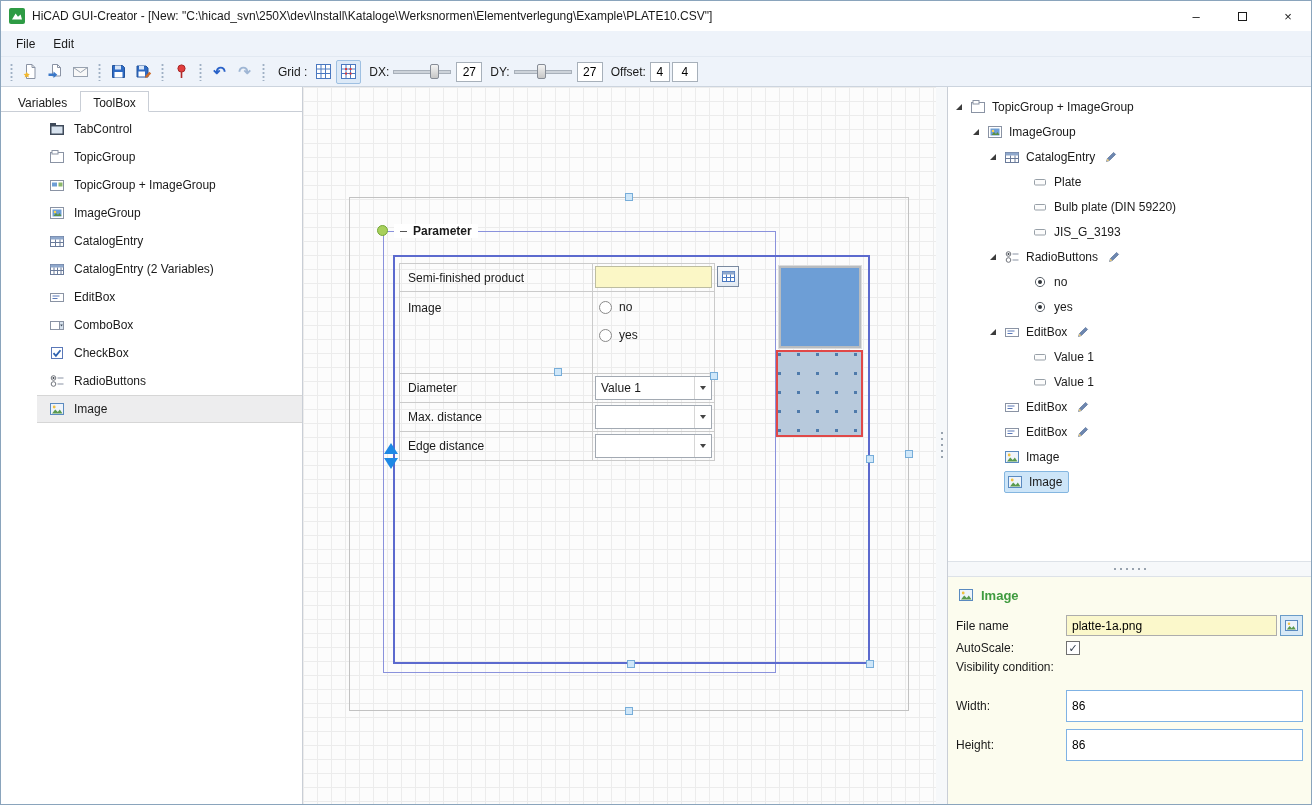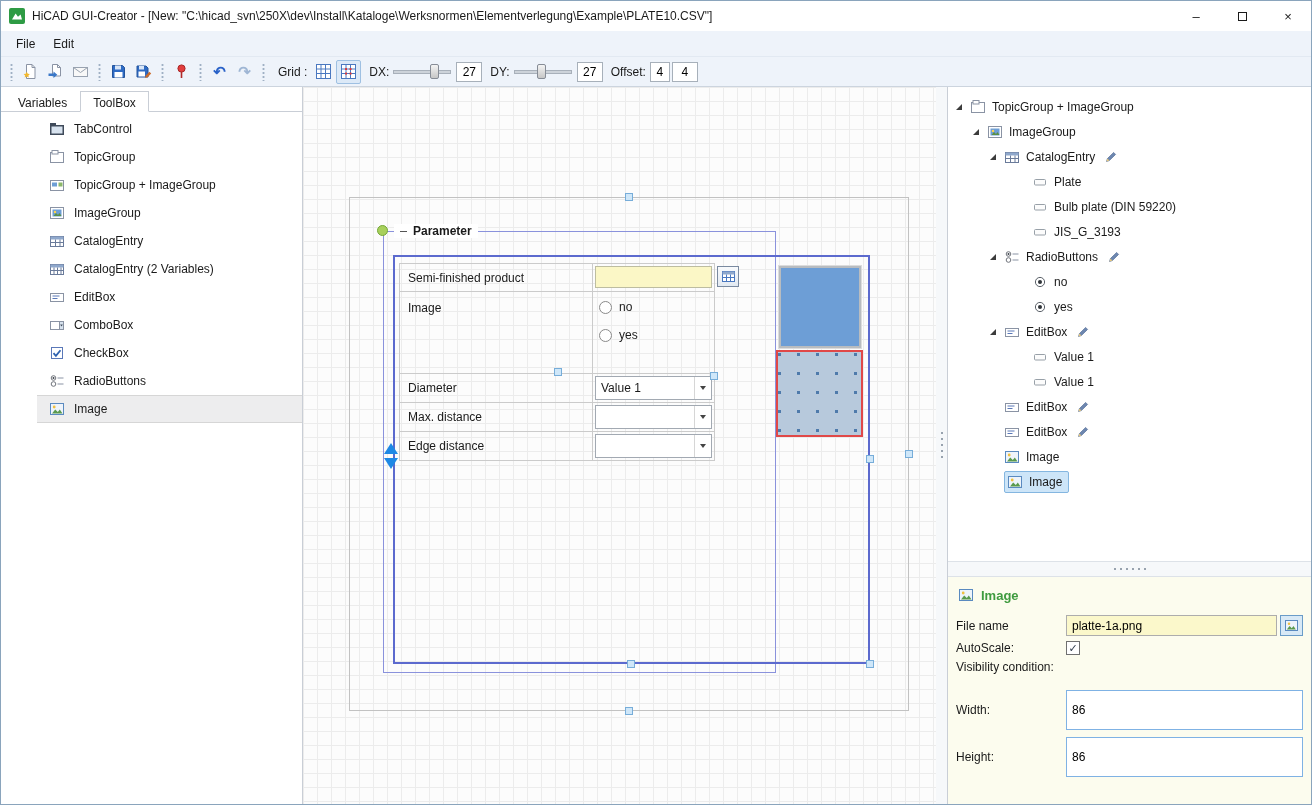--- a/index.html
+++ b/index.html
@@ -90,21 +90,21 @@
   .pl0 { padding-left:6px; } .pl1 { padding-left:23px; } .pl2 { padding-left:40px; } .pl3 { padding-left:68px; }
 
   
   .props { flex:1; background:#fcfcee; padding:10px 8px 0 8px; }
   .phead { display:flex; align-items:center; gap:7px; margin:0 0 12px 2px; }
   .ptitle { color:#3f9b3f; font-weight:bold; font-size:13px; }
   .prow { display:flex; align-items:center; margin-bottom:5px; }
   .plabel { width:110px; flex:none; }
   .pinput { flex:1; height:21px; border:1px solid #adadad; background:#fff; font:inherit; padding:0 5px; min-width:0; }
   .pinput.yellow { background:#fbf8cb; }
-  .pinput.blue { border:1px solid #7fb2e4; height:40px; }
+  .pinput.blue { border:1px solid #7fb2e4; height:32px; }
   .pbtn { width:23px; height:21px; margin-left:3px; border:1px solid #6a9cc8; background:#d8e9f6; display:flex; align-items:center; justify-content:center; flex:none; }
   .pcheck { width:14px; height:14px; border:1px solid #707070; background:#fff; display:flex; align-items:center; justify-content:center; font-size:11px; line-height:1; color:#2f3a4a; }
   .gap-top { margin-top:16px; }
 </style>
 </head>
 <body>
 
 <div class="win">
 
   <div class="titlebar">

